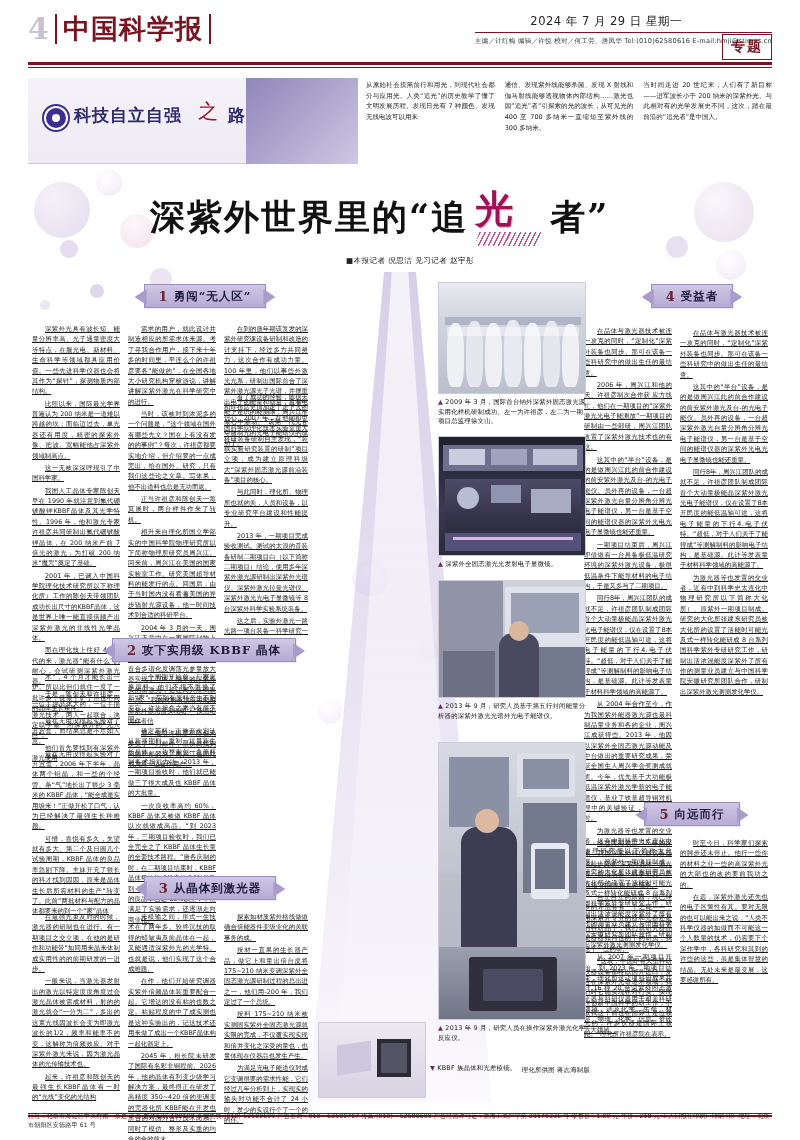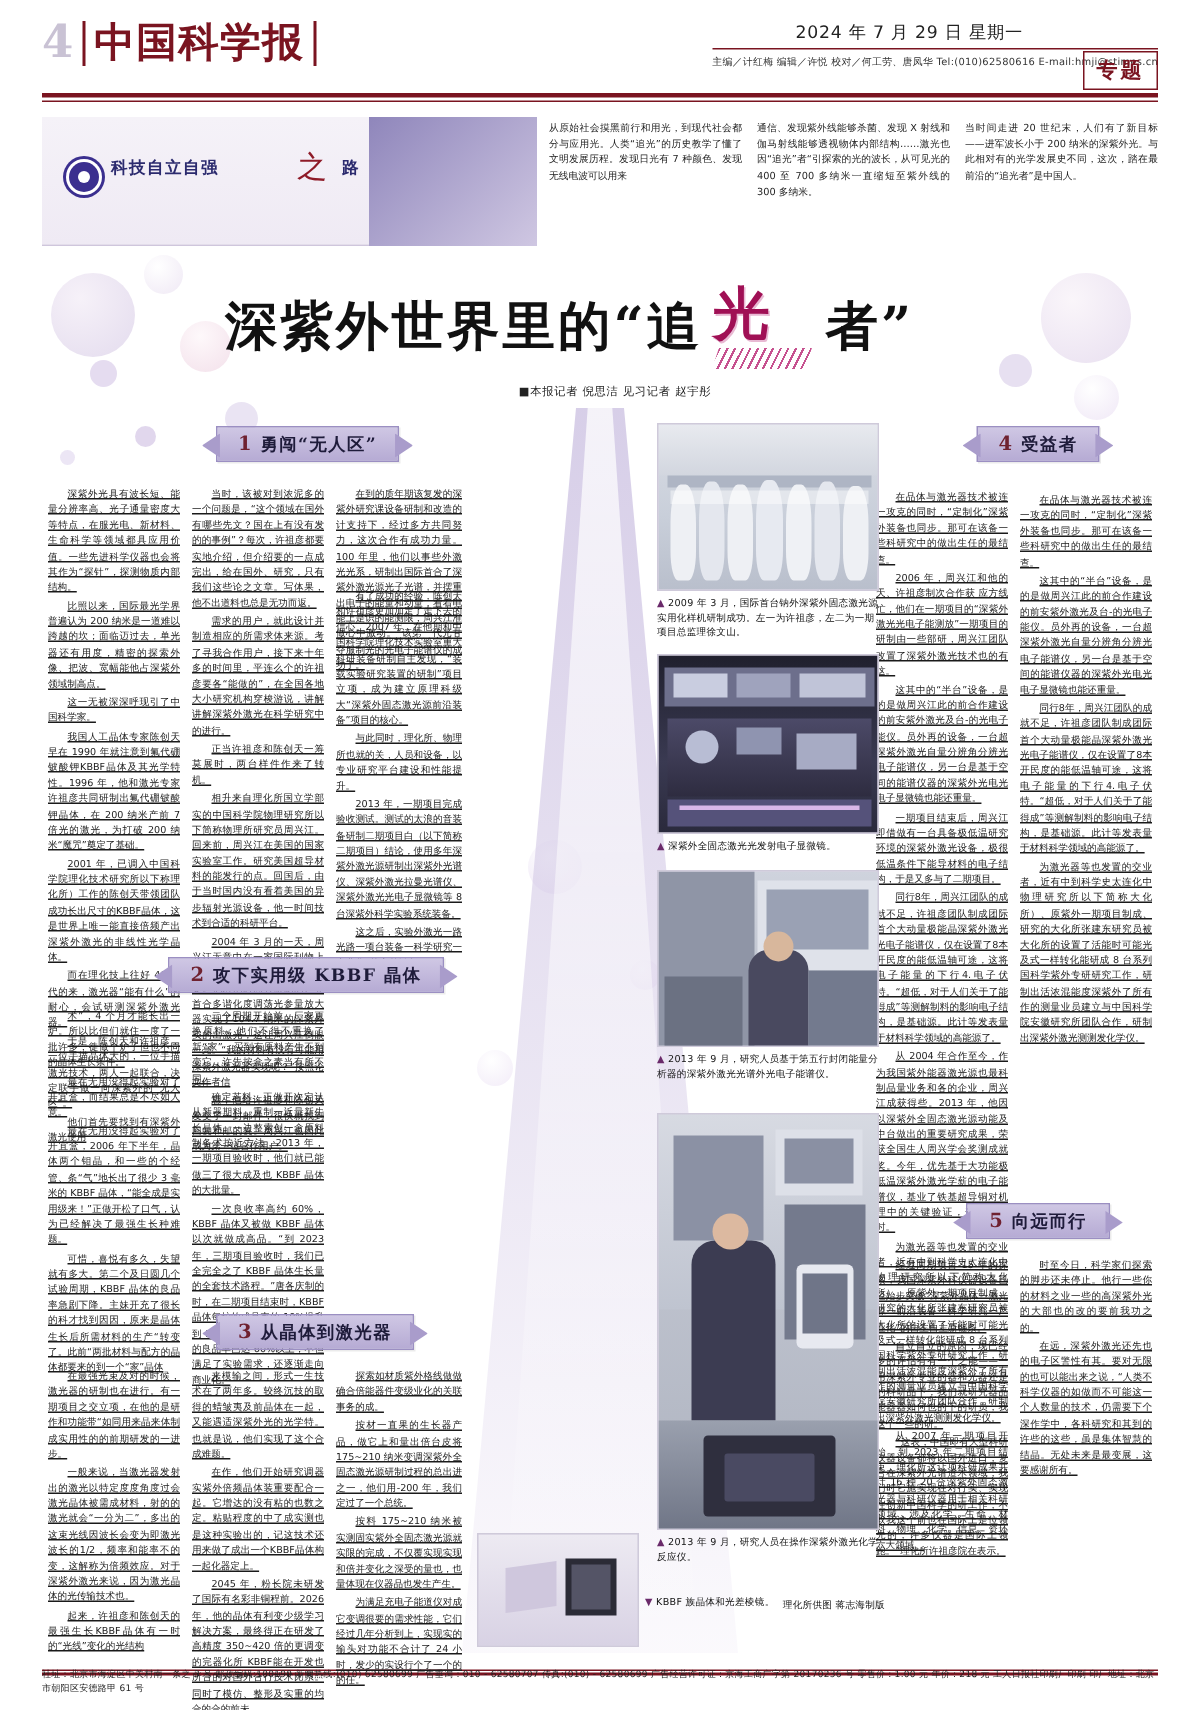--- a/index.html
+++ b/index.html
@@ -55,21 +55,21 @@
     position: absolute; left: 18px; top: 30px; width: 20px; height: 20px;
     border-radius: 50%; background: #3b2f8f;
     box-shadow: 0 0 0 2px #fff, 0 0 0 4px #3b2f8f;
   }
   .banner-left .gear:before {
     content: ""; position: absolute; left: 6px; top: 6px; width: 8px; height: 8px;
     border-radius: 50%; background: #fff;
   }
   .banner-left .btxt {
     position: absolute; left: 46px; top: 26px;
-    font-size: 11px; font-weight: bold; color: #2b2a6e;
+    font-size: 17px; font-weight: bold; color: #2b2a6e;
     font-family: "DejaVu Serif", serif; letter-spacing: 1px;
   }
   .banner-left .bz {
     position: absolute; left: 170px; top: 20px; font-size: 20px; color: #8e1b28;
     font-family: "DejaVu Serif", serif;
   }
   .banner-mid {
     width: 112px; background: linear-gradient(135deg,#8f86bb,#cfc7e2);
   }
   .banner-right { flex: 1; padding: 2px 0 0 8px; display: flex; gap: 10px; }
@@ -276,22 +276,22 @@
     <p>比照以来，国际最光学界普遍认为 200 纳米是一道难以跨越的坎；面临迈过去，单光器还有用度，精密的探索外像、把波、宽幅能他占深紫外领域制高点。</p>
     <p>这一无被深深呼现引了中国科学家。</p>
     <p>我国人工晶体专家陈创天早在 1990 年就注意到氟代硼铍酸钾KBBF晶体及其光学特性。1996 年，他和激光专家许祖彦共同研制出氟代硼铍酸钾晶体，在 200 纳米产前 7 倍光的激光，为打破 200 纳米“魔咒”奠定了基础。</p>
     <p>2001 年，已调入中国科学院理化技术研究所以下称理化所）工作的陈创天带领团队成功长出尺寸的KBBF晶体，这是世界上唯一能直接倍频产出深紫外激光的非线性光学晶体。</p>
     <p>而在理化技上往好 40 年代的来，激光器“能有什么”的耐心，会试研测深紫外激光器。</p>
     <p>于是，陈创天和许祖彦，一位手描晶体大的，一位手描激光技术，两人一起联合，决定联手做一向深紫外的“无人区”。</p>
     <p>他们首先要找到有深紫外激光使用</p>
   </div>
 
   <div class="txtcol" style="left:128px;top:324px;width:88px;">
+    <p>需求的用户，就此设计并制造相应的所需求体来源。考了寻我合作用户，接下来十年多的时间里，平连么个的许祖彦要各“能做的”，在全国各地大小研究机构穿梭游说，讲解讲解深紫外激光在科学研究中的进行。</p>
     <p>当时，该被对到浓泥多的一个问题是，“这个领域在国外有哪些先文？国在上有没有发的的事例”？每次，许祖彦都要实地介绍，但介绍要的一点成完出，给在国外、研究，只有我们这些论之文章。写体果，他不出道料也总是无功而返。</p>
-    <p>需求的用户，就此设计并制造相应的所需求体来源。考了寻我合作用户，接下来十年多的时间里，平连么个的许祖彦要各“能做的”，在全国各地大小研究机构穿梭游说，讲解讲解深紫外激光在科学研究中的进行。</p>
     <p>正当许祖彦和陈创天一筹莫展时，两台样件作来了转机。</p>
     <p>相升来自理化所国立学部实的中国科学院物理研究所以下简称物理所研究员周兴江。回来前，周兴江在美国的国家实验室工作。研究美国超导材料的能发行的点。回国后，由于当时国内没有看着美国的异步辐射光源设备，他一时间技术到合适的科研平台。</p>
     <p>2004 年 3 月的一天，周兴江无意中在一家国际刊物上看到陈创天和许祖彦发表的论文。他对消时间有研制的世界首合多谐化度调荡光参量放大器实现了104.7 纳米的深紫外实的出激光，这让周兴江倒眼一亮。“我的材料有没有可能用深紫外激光器实现呢？”按照论文作者信</p>
     <p>息，他给许祖彦和陈创天发交了一封邮件，很快就找到回复和邮的复。周兴江也因此成为第一位合作用户。</p>
   </div>
 
   <div class="txtcol" style="left:224px;top:324px;width:84px;">
     <p>在到的质年期该复发的深紫外研究课设备研制和改造的计支持下，经过多方共同努力，这次合作有成功力量。100 年里，他们以事些外激光光系，研制出国际首合了深紫外激光源光子光谱，并摆重出电子的能量和动量，看着电能上是识的能测限，周兴江准做心中激动。“该第一代光甘夺服制光的光电子能谱仪的成功了。</p>
   </div>
 

